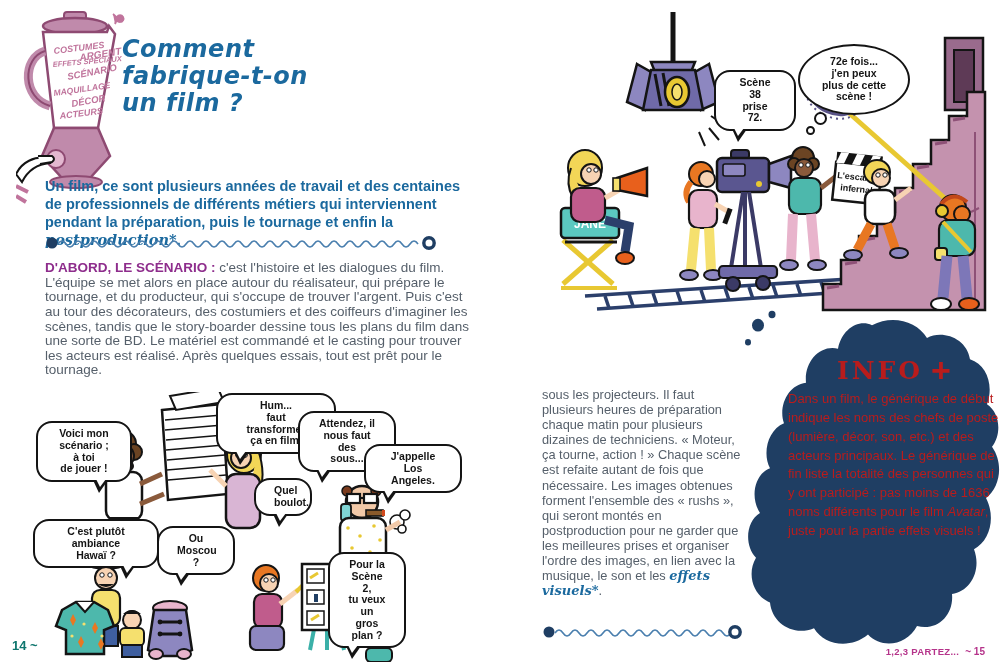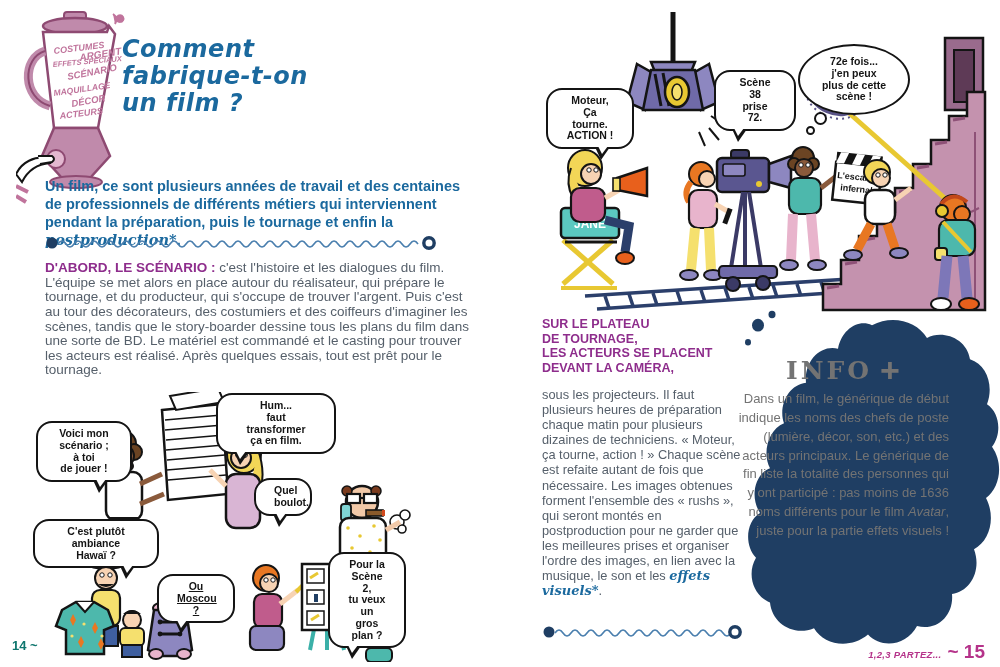--- a/index.html
+++ b/index.html
@@ -36,31 +36,31 @@
     border-left:4px solid transparent; border-right:6px solid transparent; border-top:8px solid #fff; }
   .tail-bl::before { left:16px; } .tail-bl::after { left:18px; }
   .tail-br::before { right:22px; } .tail-br::after { right:24px; }
   .thought { border-radius:50%; padding:10px 12px; }
   .thought::before { content:''; position:absolute; left:14px; bottom:-12px; width:9px; height:9px;
     background:#fff; border:2px solid #141414; border-radius:50%; }
   .thought::after { content:''; position:absolute; left:6px; bottom:-22px; width:5px; height:5px;
     background:#fff; border:2px solid #141414; border-radius:50%; }
 
   
-  .info-text { left:737px; top:356px; width:212px; text-align:right; color:#737373; z-index:4; }
+  .info-text { left:788px; top:356px; width:212px; text-align:left; color:#b91c1c; z-index:4; }
   .info-title-row { display:flex; align-items:center; justify-content:center; gap:8px; margin-bottom:5px; }
   .info-title { font-size:25px; font-weight:900; letter-spacing:3px; font-family:"DejaVu Serif", serif; }
   .info-plus { font-size:34px; font-weight:900; line-height:0.8; }
   .info-body { font-size:13px; line-height:1.45; }
 
   
   .pagenum-left { left:12px; top:638px; font-size:13px; font-weight:bold; color:#0f766e; z-index:6; }
   .footer-right { left:0; top:641px; width:985px; text-align:right; color:#b5338a; z-index:6; }
-  .footer-brand { font-size:9.5px; font-weight:bold; letter-spacing:0.3px;font-style:italic; }
-  .footer-page { font-size:19px; font-weight:bold; margin-left:6px; }
+  .footer-brand { font-size:9.5px; font-weight:bold; letter-spacing:0.3px; }
+  .footer-page { font-size:10px; font-weight:bold; margin-left:6px; }
 
   svg text { font-family:"Liberation Sans", sans-serif; }
 </style>
 </head>
 <body>
 
 <div id="spread">
 
   <svg class="abs" style="left:16px; top:6px;" width="126" height="220" viewBox="0 0 126 220">
     <path d="M97 8 q6 4 2 10 M104 16 a3.4 3.4 0 1 1 .1 0" fill="#c0749c" stroke="#c0749c" stroke-width="2"></path>
@@ -247,26 +247,31 @@
       <rect x="356" y="256" width="26" height="14" rx="5" fill="#4db8ac" stroke="#141414" stroke-width="2"></rect>
     </g>
   </svg>
 
   <div class="bubble tail-br abs" style="left:36px; top:421px; width:96px;">Voici mon
 scénario ; à toi
 de jouer !</div>
   <div class="bubble tail-bl abs" style="left:216px; top:393px; width:120px;">Hum...
 faut transformer
 ça en film.</div>
+  <div class="bubble tail-bl abs" style="left:298px; top:411px; width:98px;">Attendez, il
+nous faut des
+sous...</div>
+  <div class="bubble tail-bl abs" style="left:364px; top:444px; width:98px;">J'appelle
+Los Angeles.</div>
   <div class="bubble tail-br abs" style="left:254px; top:478px; width:58px;">Quel
 boulot.</div>
   <div class="bubble tail-br abs" style="left:33px; top:519px; width:126px;">C'est plutôt
 ambiance
 Hawaï ?</div>
-  <div class="bubble tail-bl abs" style="left:157px; top:574px; width:78px;text-decoration:underline;">Ou
+  <div class="bubble tail-bl abs" style="left:157px; top:526px; width:78px;">Ou
 Moscou ?</div>
   <div class="bubble tail-bl abs" style="left:328px; top:552px; width:78px;">Pour la
 Scène 2,
 tu veux
 un gros
 plan ?</div>
 
   <div class="abs pagenum-left">14 ~</div>
 
   <svg class="abs" style="left:505px; top:12px;" width="490" height="302" viewBox="0 0 490 302">
@@ -388,34 +393,27 @@
       <circle cx="437" cy="199" r="6" fill="#e8c832" stroke="#141414" stroke-width="2"></circle>
       <rect x="434" y="208" width="36" height="36" rx="9" fill="#4db8ac" stroke="#141414" stroke-width="2.2"></rect>
       <path d="M438 210 L466 240" stroke="#e8c832" stroke-width="4"></path>
       <rect x="430" y="236" width="12" height="12" rx="3" fill="#f5e06e" stroke="#141414" stroke-width="2"></rect>
       <path d="M442 244 L438 286 M458 244 L462 286" stroke="#7d77b8" stroke-width="11"></path>
       <ellipse cx="436" cy="292" rx="10" ry="6" fill="#fff" stroke="#141414" stroke-width="2"></ellipse>
       <ellipse cx="464" cy="292" rx="10" ry="6" fill="#e8601c" stroke="#141414" stroke-width="2"></ellipse>
     </g>
   </svg>
 
-  <div class="bubble tail-br abs" style="left:546px; top:88px; width:88px;">Moteur,
-Ça tourne.
-ACTION !</div>
   <div class="bubble tail-bl abs" style="left:714px; top:70px; width:82px;">Scène 38
 prise 72.</div>
   <div class="bubble thought abs" style="left:798px; top:44px; width:112px;">72e fois...
 j'en peux
 plus de cette
 scène !</div>
 
-  <div class="abs col-heading">SUR LE PLATEAU
-DE TOURNAGE,
-LES ACTEURS SE PLACENT
-DEVANT LA CAMÉRA,</div>
   <p class="abs col-body"><span>sous les projecteurs. Il faut plusieurs heures de préparation chaque matin pour plusieurs dizaines de techniciens. « Moteur, ça tourne, action ! » Chaque scène est refaite autant de fois que nécessaire. Les images obtenues forment l'ensemble des « rushs », qui seront montés en postproduction pour ne garder que les meilleures prises et organiser l'ordre des images, en lien avec la musique, le son et les </span><span class="script-word">effets visuels*</span><span>.</span></p>
 
   <svg class="abs" style="left:542px; top:624px;" width="202" height="16" viewBox="0 0 202 16">
     <circle cx="7" cy="8" r="5.5" fill="#1f3e63"></circle>
     <path transform="translate(0,1)" fill="none" stroke="#4a7fae" stroke-width="1.6" d="M13 8 q4 -6 8 0 t8 0 t8 0 t8 0 t8 0 t8 0 t8 0 t8 0 t8 0 t8 0 t8 0 t8 0 t8 0 t8 0 t8 0 t8 0 t8 0 t8 0 t8 0 t8 0 t8 0 t8 0"></path>
     <circle cx="193" cy="8" r="5.2" fill="#fff" stroke="#1f3e63" stroke-width="3.4"></circle>
   </svg>
 
   <svg class="abs" style="left:742px; top:306px;" width="258" height="352" viewBox="0 0 258 330" preserveAspectRatio="none">
     <circle cx="16" cy="18" r="6" fill="#1f3e63"></circle>

